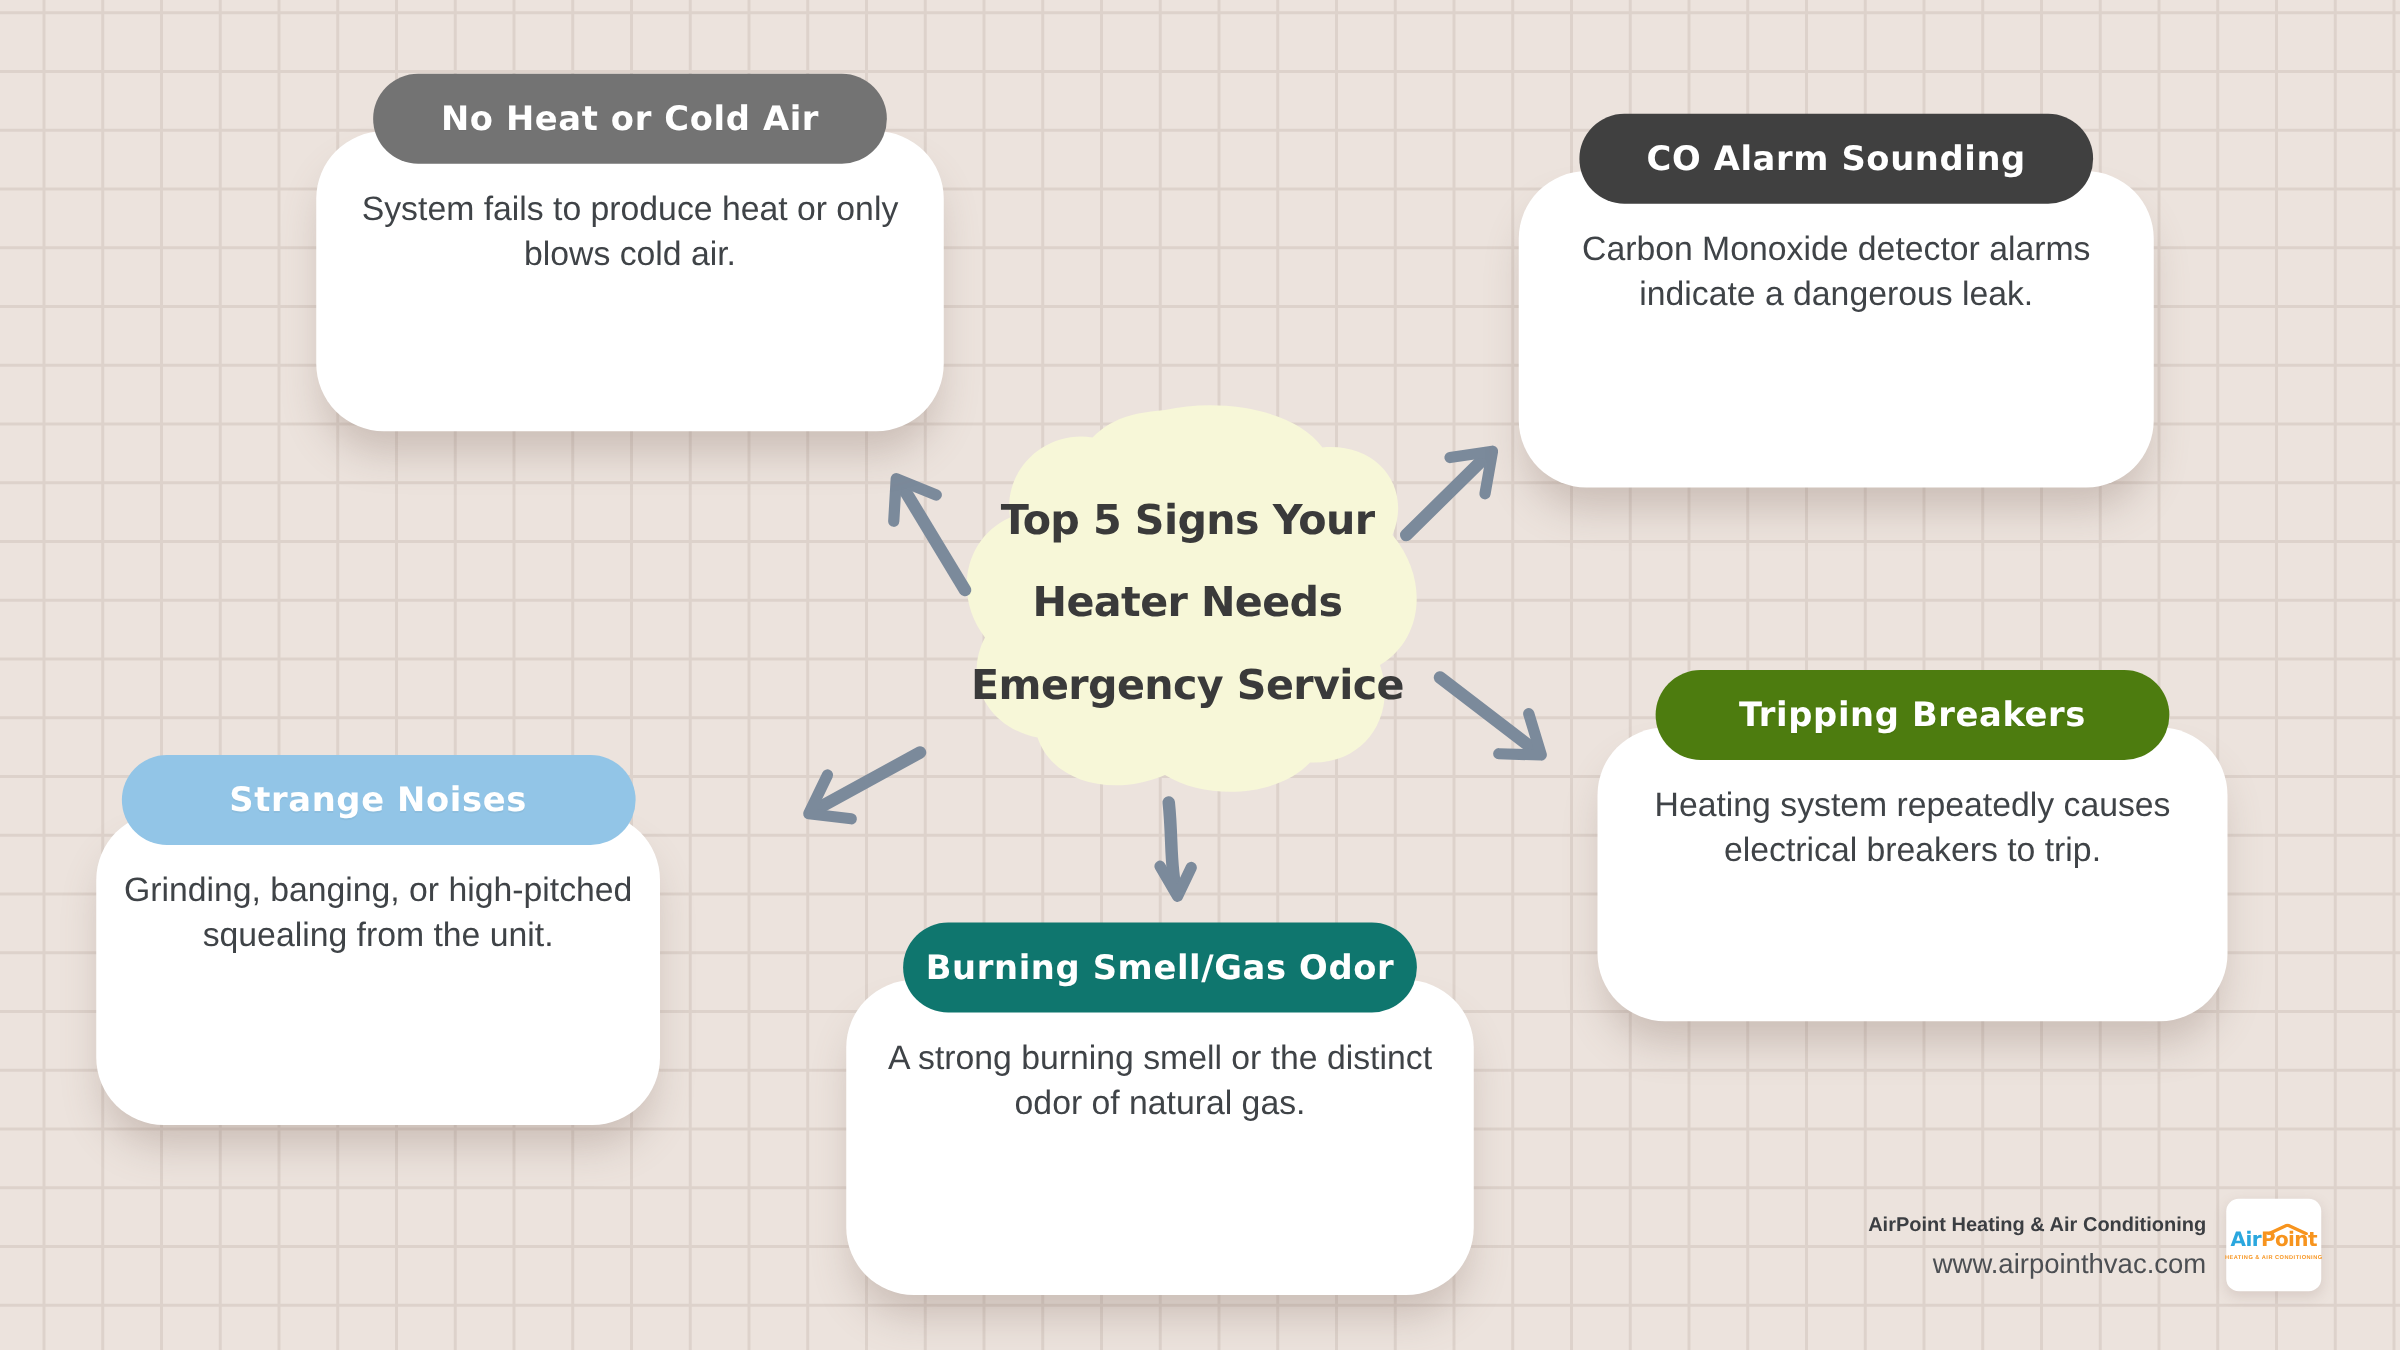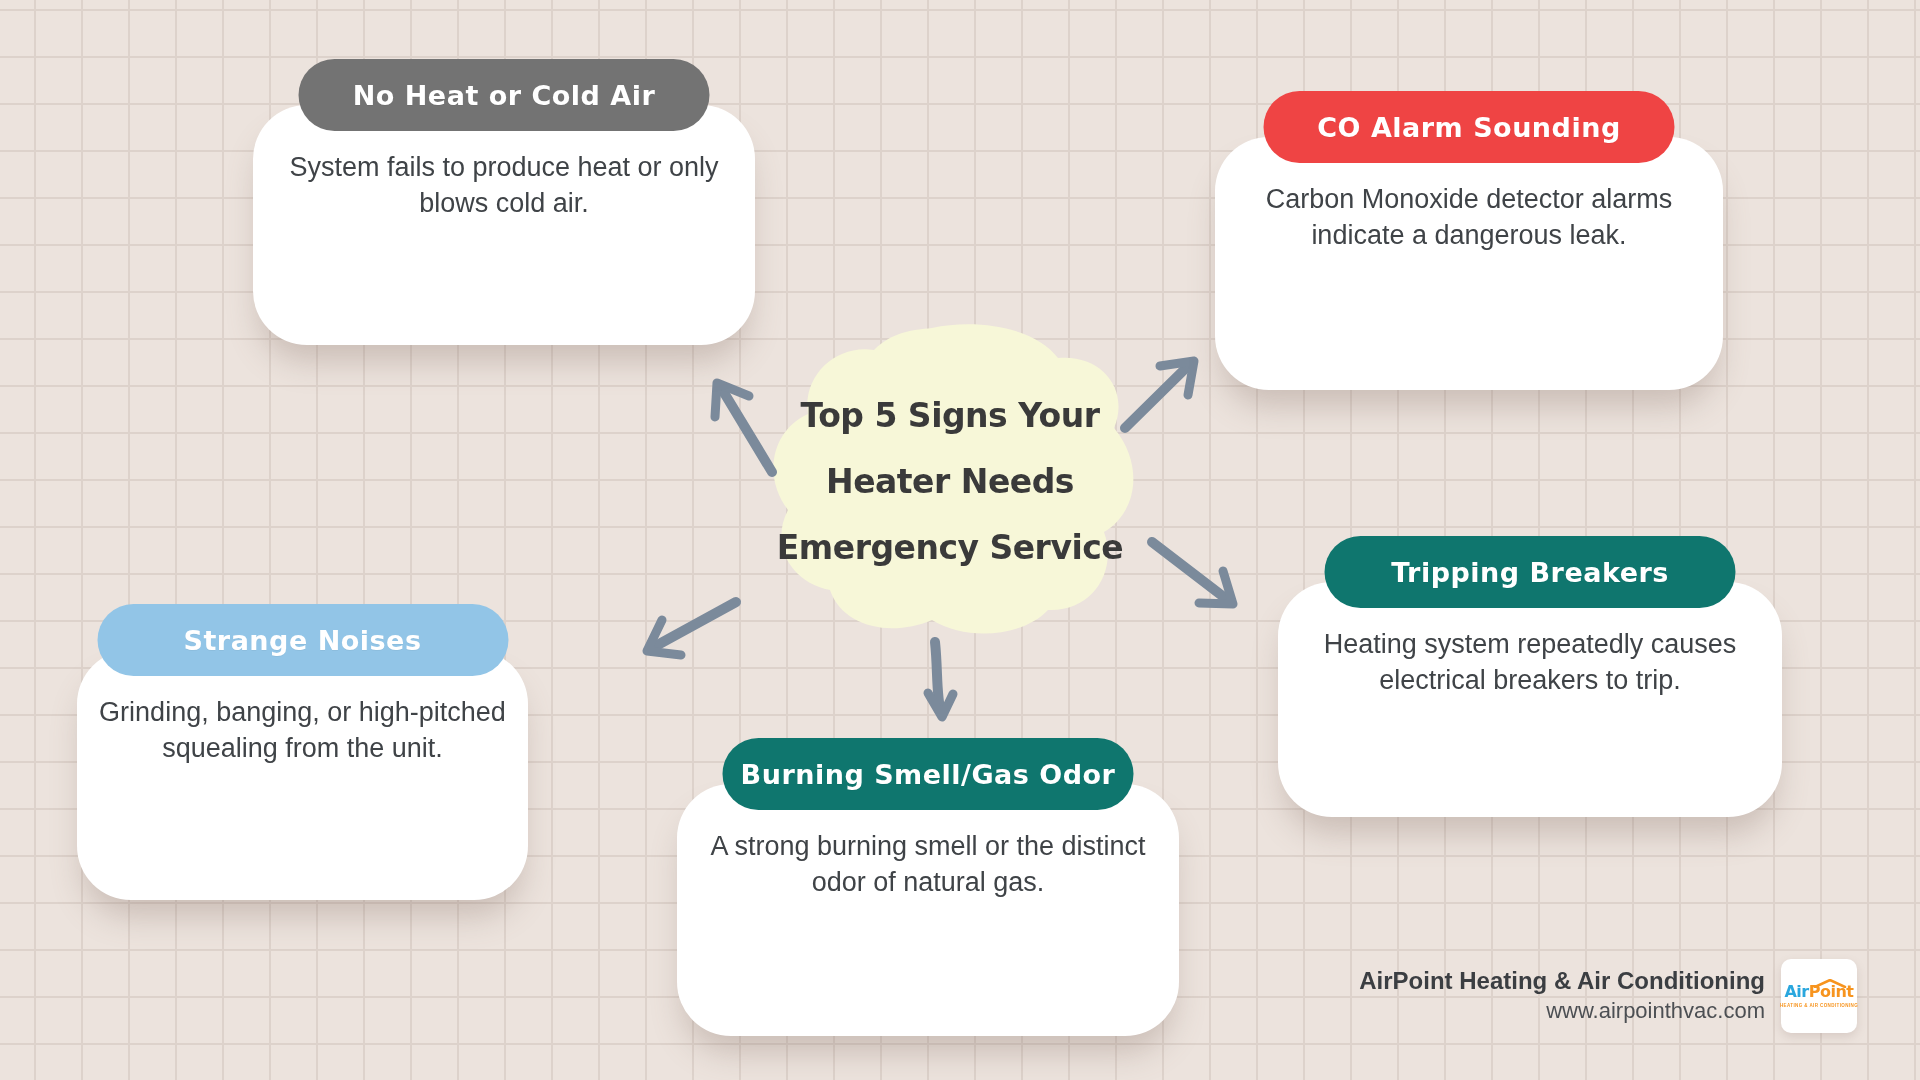--- a/index.html
+++ b/index.html
@@ -73,21 +73,21 @@
   .arrows g{fill:none;stroke-linecap:round;stroke-linejoin:round;}
   .arrows .shaft{stroke-width:10px;}
   .arrows .head{stroke-width:9px;}
 
   
   .footer{
     position:absolute;right:63px;top:958px;height:76px;
     display:flex;align-items:center;gap:16px;
   }
   .footer-text{text-align:right;}
-  .company{font-weight:700;font-size:24px;color:#3b3e42;line-height:30px;}
+  .company{font-weight:700;font-size:16px;color:#3b3e42;line-height:30px;}
   .website{font-size:22px;color:#4c4f53;line-height:30px;}
   .logo-box{
     position:relative;
     width:76px;height:74px;
     background:#ffffff;
     border-radius:10px;
     box-shadow:0 4px 10px rgba(125,102,92,0.18);
     display:flex;flex-direction:column;align-items:center;justify-content:center;
   }
   .logo-text{
@@ -149,42 +149,42 @@
   </svg>
 
   <div class="card card-noheat">
     <div class="pill" style="background-color: #737373;">
       <span class="pill-label">No Heat or Cold Air</span>
     </div>
     <p class="card-body">System fails to produce heat or only blows cold air.</p>
   </div>
 
   <div class="card card-co">
-    <div class="pill" style="background-color: #ef4444;">
+    <div class="pill" style="background-color: #404040;">
       <span class="pill-label">CO Alarm Sounding</span>
     </div>
     <p class="card-body">Carbon Monoxide detector alarms indicate a dangerous leak.</p>
   </div>
 
   <div class="card card-noises">
     <div class="pill" style="background-color: rgb(146, 197, 231);">
       <span class="pill-label">Strange Noises</span>
     </div>
     <p class="card-body">Grinding, banging, or high-pitched squealing from the unit.</p>
   </div>
 
   <div class="card card-smell">
     <div class="pill" style="background-color: #0f766e;">
       <span class="pill-label">Burning Smell/Gas Odor</span>
     </div>
     <p class="card-body">A strong burning smell or the distinct odor of natural gas.</p>
   </div>
 
   <div class="card card-breakers">
-    <div class="pill" style="background-color: #0f766e;">
+    <div class="pill" style="background-color: #4d7c0f;">
       <span class="pill-label">Tripping Breakers</span>
     </div>
     <p class="card-body">Heating system repeatedly causes electrical breakers to trip.</p>
   </div>
 
   <div class="footer">
     <div class="footer-text">
       <div class="company">AirPoint Heating &amp; Air Conditioning</div>
       <div class="website">www.airpointhvac.com</div>
     </div>

